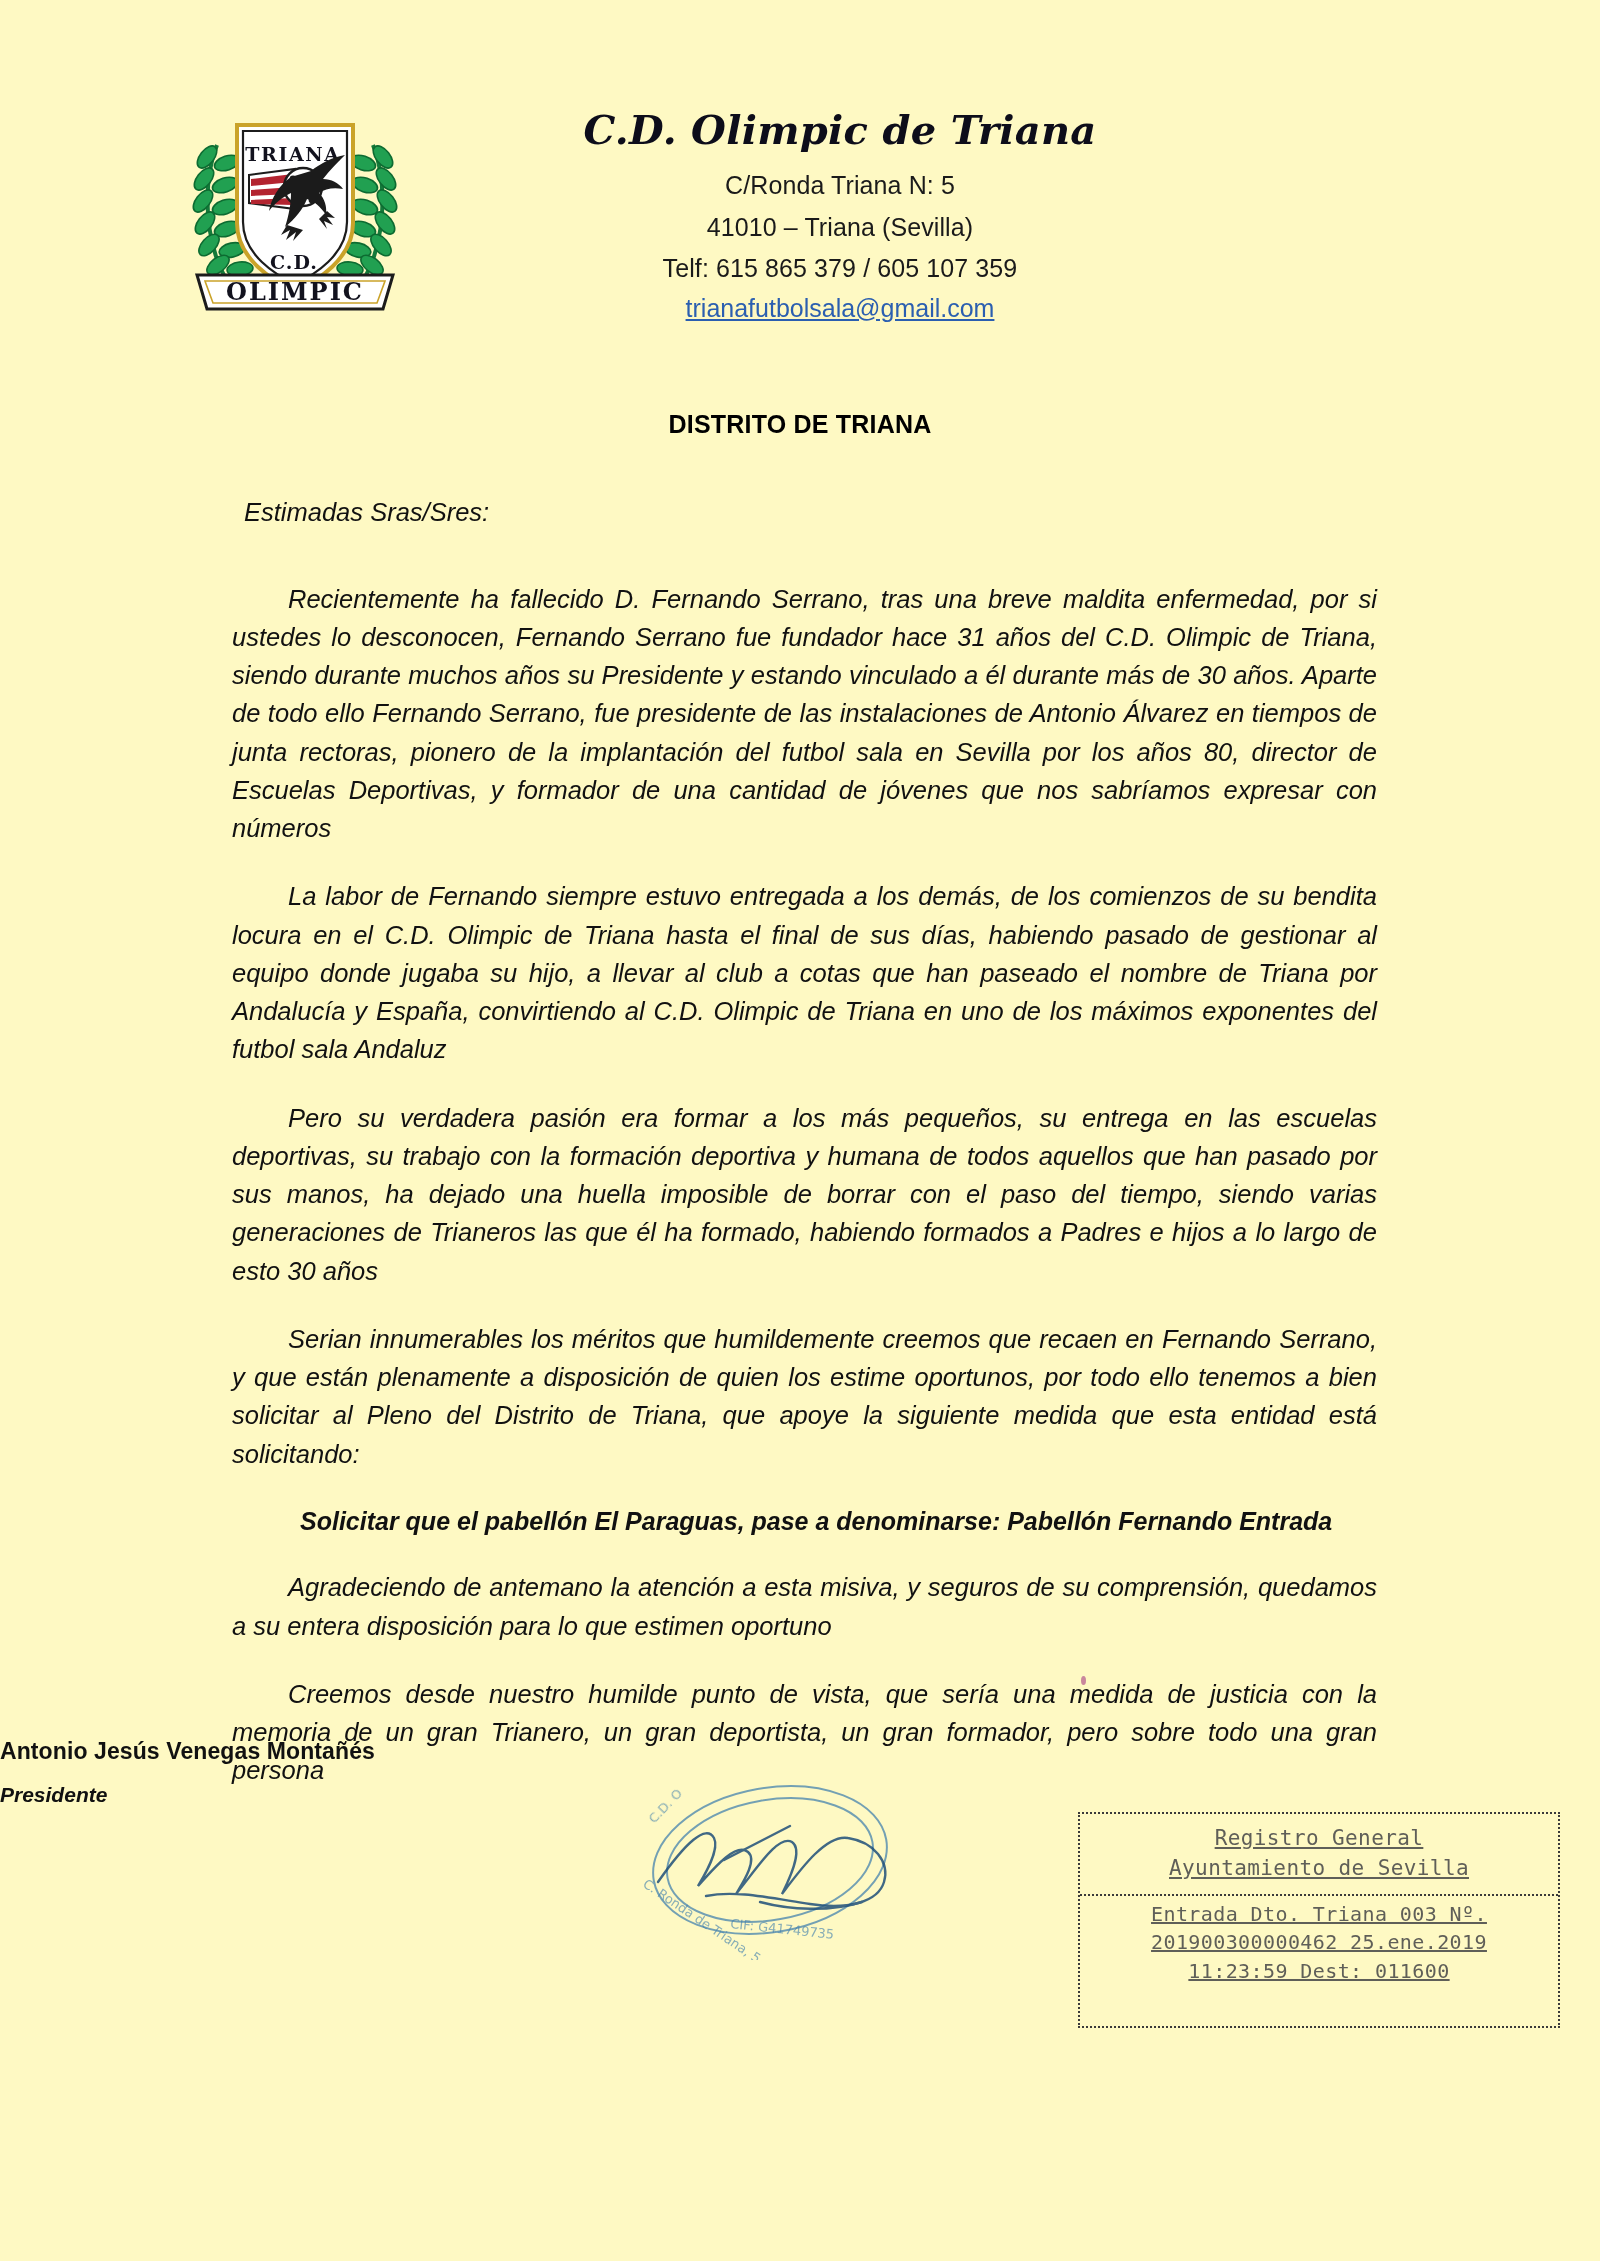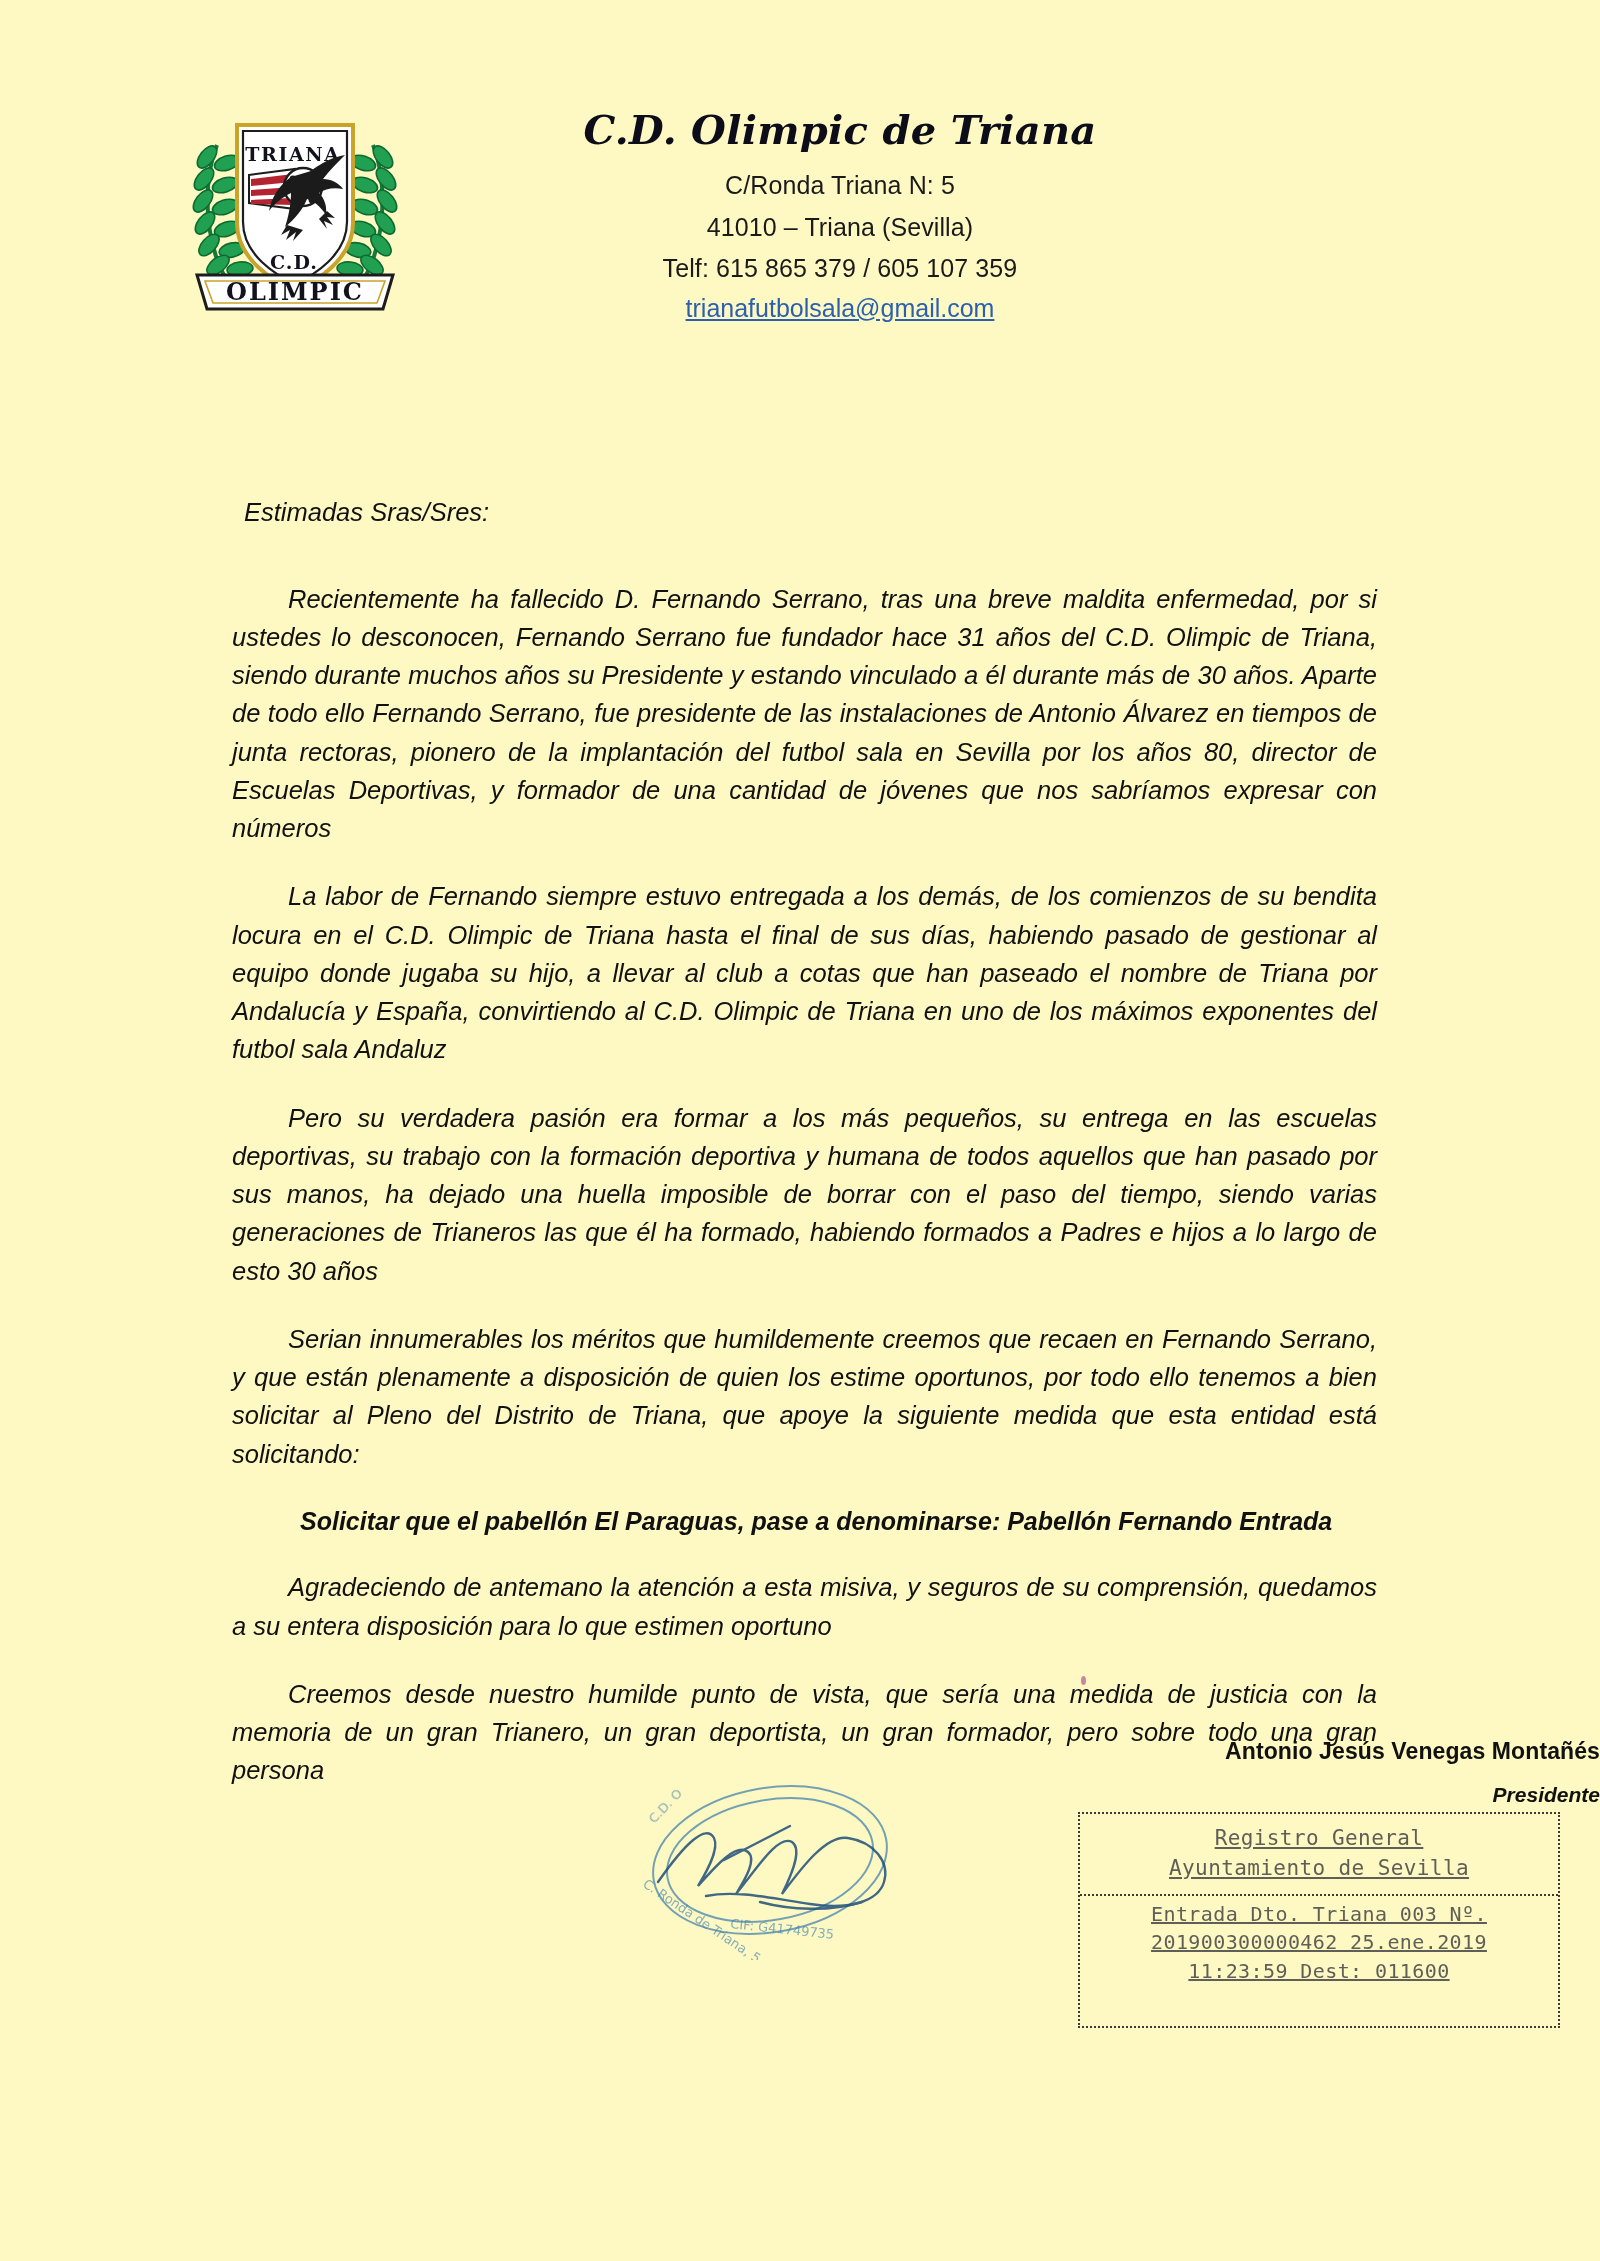--- a/index.html
+++ b/index.html
@@ -89,21 +89,21 @@
     text-align:left;
     text-indent:0;
     margin:0 0 28px 0;
     padding-left:68px;
     font-size:25px;
     line-height:1.5;
   }
 
   
   .sig-block{
-    position:absolute;left:0;right:0;top:1738px;text-align:right;
+    position:absolute;left:0;right:0;top:1738px;text-align:left;
   }
   .sig-name{
     font-weight:700;font-size:23px;color:#111;letter-spacing:0.1px;
   }
   .sig-role{
     font-style:italic;font-weight:700;font-size:21px;color:#111;
     margin-top:18px;
   }
   .stamp-art{
     position:absolute;left:620px;top:1760px;width:340px;height:200px;
@@ -241,20 +241,21 @@
     <div class="letterhead">
       <div class="club-name">C.D. Olimpic de Triana</div>
       <div class="addr-line first">C/Ronda Triana N: 5</div>
       <div class="addr-line">41010 – Triana (Sevilla)</div>
       <div class="addr-line">Telf: 615 865 379 / 605 107 359</div>
       <div><a class="email-line" href="#">trianafutbolsala@gmail.com</a></div>
     </div>
   </div>
 
   <div class="titles">
+    <div class="doc-title">DISTRITO DE TRIANA</div>
   </div>
 
   <div class="body-col">
     <div class="salutation">Estimadas Sras/Sres:</div>
 
     <p class="para">Recientemente ha fallecido D. Fernando Serrano, tras una breve maldita enfermedad, por si ustedes lo desconocen, Fernando Serrano fue fundador hace 31 años del C.D. Olimpic de Triana, siendo durante muchos años su Presidente y estando vinculado a él durante más de 30 años. Aparte de todo ello Fernando Serrano, fue presidente de las instalaciones de Antonio Álvarez en tiempos de junta rectoras, pionero de la implantación del futbol sala en Sevilla por los años 80, director de Escuelas Deportivas, y formador de una cantidad de jóvenes que nos sabríamos expresar con números</p>
     <p class="para">La labor de Fernando siempre estuvo entregada a los demás, de los comienzos de su bendita locura en el C.D. Olimpic de Triana hasta el final de sus días, habiendo pasado de gestionar al equipo donde jugaba su hijo, a llevar al club a cotas que han paseado el nombre de Triana por Andalucía y España, convirtiendo al C.D. Olimpic de Triana en uno de los máximos exponentes del futbol sala Andaluz</p>
     <p class="para">Pero su verdadera pasión era formar a los más pequeños, su entrega en las escuelas deportivas, su trabajo con la formación deportiva y humana de todos aquellos que han pasado por sus manos, ha dejado una huella imposible de borrar con el paso del tiempo, siendo varias generaciones de Trianeros las que él ha formado, habiendo formados a Padres e hijos a lo largo de esto 30 años</p>
     <p class="para">Serian innumerables los méritos que humildemente creemos que recaen en Fernando Serrano, y que están plenamente a disposición de quien los estime oportunos, por todo ello tenemos a bien solicitar al Pleno del Distrito de Triana, que apoye la siguiente medida que esta entidad está solicitando:</p>
 

